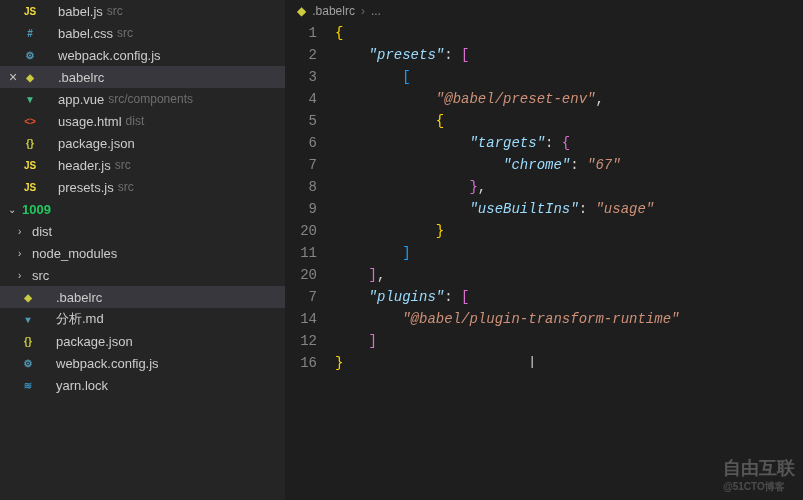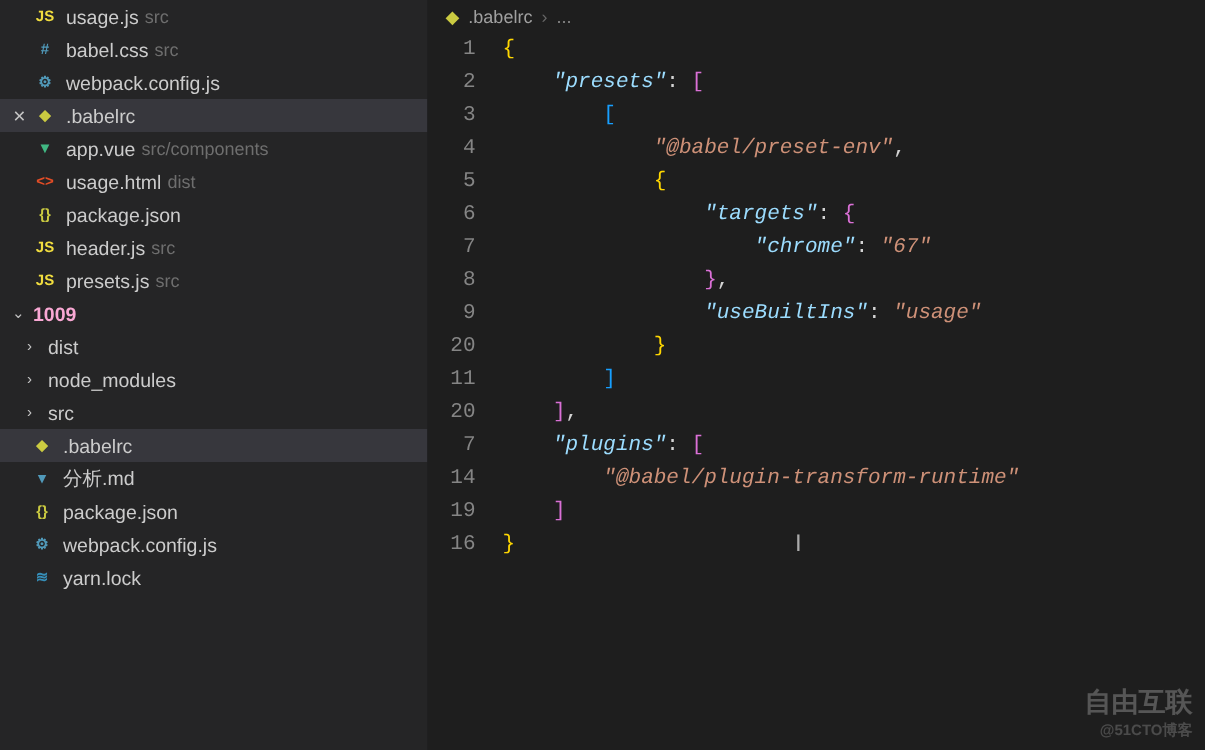--- a/index.html
+++ b/index.html
@@ -33,21 +33,21 @@
   padding: 2px 0;
   padding-left: 22px;
   height: 22px;
   cursor: pointer;
   white-space: nowrap;
 }
 .tree-item.active { background: #37373d; }
 .tree-item .icon {
   width: 16px;
   height: 16px;
-  margin-right: 6px;
+  margin-right: 20px;
   display: inline-flex;
   align-items: center;
   justify-content: center;
   font-size: 10px;
   font-weight: bold;
 }
 .close-x {
   width: 18px;
   text-align: center;
   color: #c5c5c5;
@@ -120,41 +120,40 @@
 .tk-str { color: #ce9178; }
 .tk-punc { color: #d4d4d4; font-style: normal; }
 .watermark {
   position: fixed;
   right: 8px;
   bottom: 6px;
   color: rgba(255,255,255,0.25);
   font-size: 18px;
   font-weight: bold;
   font-family: sans-serif;
-  text-align: right;
   pointer-events: none;
 }
 .watermark .sub { font-size: 10px; color: rgba(255,255,255,0.2); display: block; }
 .cursor-caret {
   position: fixed;
   left: 530px;
   top: 354px;
   color: #aaa;
   font-size: 16px;
   pointer-events: none;
 }
 </style>
 </head>
 <body>
 
 <div class="sidebar">
   <div id="open-editors">
       <div class="tree-item">
         <span class="icon ic-js">JS</span>
-        <span>usage.js</span>
+        <span>babel.js</span>
         <span class="dim">src</span>
       </div>
       <div class="tree-item">
         <span class="icon ic-hash">#</span>
         <span>babel.css</span>
         <span class="dim">src</span>
       </div>
       <div class="tree-item">
         <span class="icon ic-gear">⚙</span>
         <span>webpack.config.js</span>
@@ -184,21 +183,21 @@
         <span class="dim">src</span>
       </div>
       <div class="tree-item">
         <span class="icon ic-js">JS</span>
         <span>presets.js</span>
         <span class="dim">src</span>
       </div>
     </div>
   <div class="folder-item">
     <span class="chev">⌄</span>
-    <span style="font-weight:bold;color:#f9a8d4">1009</span>
+    <span style="font-weight:bold;color:#22c55e">1009</span>
   </div>
   <div id="explorer-folders">
       <div class="folder-item lev1">
         <span class="chev">›</span>
         <span>dist</span>
       </div>
       <div class="folder-item lev1">
         <span class="chev">›</span>
         <span>node_modules</span>
       </div>
@@ -247,21 +246,21 @@
         <div>5</div>
         <div>6</div>
         <div>7</div>
         <div>8</div>
         <div>9</div>
         <div>20</div>
         <div>11</div>
         <div>20</div>
         <div>7</div>
         <div>14</div>
-        <div>19</div>
+        <div>12</div>
         <div>16</div>
       </div>
     <div class="code" id="code-body"><span class="tk-brace">{</span>
     <span class="tk-key">"presets"</span><span class="tk-punc">: </span><span class="tk-brace2">[</span>
         <span class="tk-brace3">[</span>
             <span class="tk-str">"@babel/preset-env"</span><span class="tk-punc">,</span>
             <span class="tk-brace">{</span>
                 <span class="tk-key">"targets"</span><span class="tk-punc">: </span><span class="tk-brace2">{</span>
                     <span class="tk-key">"chrome"</span><span class="tk-punc">: </span><span class="tk-str">"67"</span>
                 <span class="tk-brace2">}</span><span class="tk-punc">,</span>

